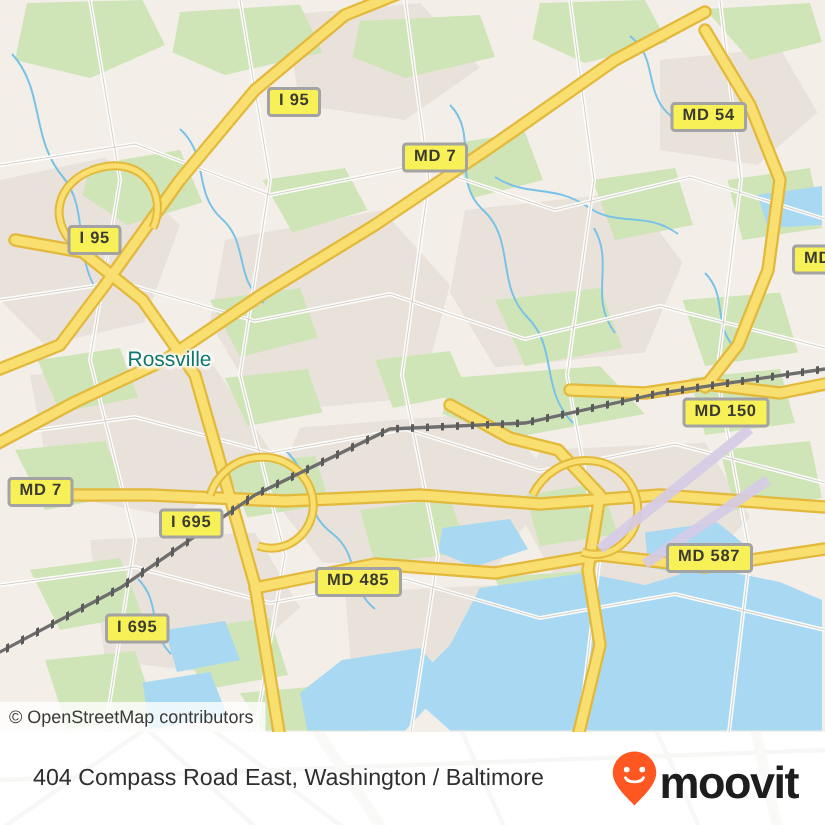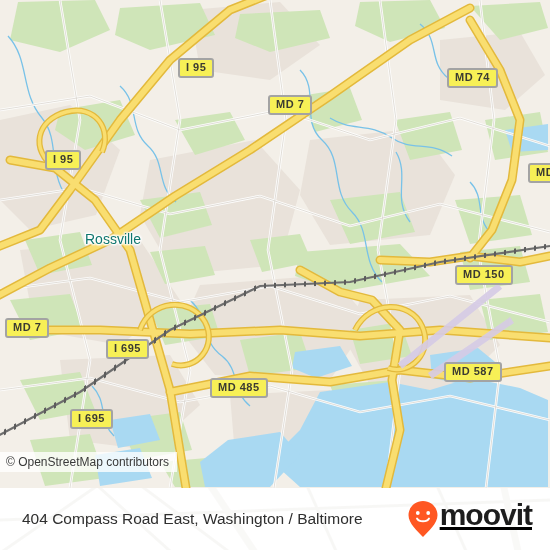--- a/index.html
+++ b/index.html
@@ -16,21 +16,21 @@
           border-radius:3px;color:#3b3b32;font-size:11px;font-weight:bold;
           letter-spacing:.5px;padding:1px 6px 2px 6px;line-height:13px;
           white-space:nowrap;box-sizing:border-box;}
   
   .place{position:absolute;color:#0f766e;font-size:14px;line-height:15px;
          text-align:center;white-space:pre;font-weight:normal;
          text-shadow:1px 0 2px #fff,-1px 0 2px #fff,0 1px 2px #fff,0 -1px 2px #fff,
                      1px 1px 2px #fff,-1px -1px 2px #fff,1px -1px 2px #fff,-1px 1px 2px #fff;}
 
   
-  .attribution{position:absolute;left:0;bottom:16px;height:20px;line-height:20px;
+  .attribution{position:absolute;left:0;bottom:0;height:20px;line-height:20px;
                background:rgba(255,255,255,.78);color:#3a3a3a;font-size:12px;
                padding:0 8px 0 6px;white-space:nowrap;}
 
   
   .callout{position:absolute;left:190px;top:124px;width:175px;
            filter:drop-shadow(0 2px 4px rgba(0,0,0,.33));cursor:pointer;}
   .callout-top{height:106px;background:#22b96a;border-radius:2px 2px 0 0;
                display:flex;align-items:center;justify-content:center;}
   .callout-bottom{height:32px;background:#fff;border-radius:0 0 2px 2px;
                   display:flex;align-items:center;justify-content:center;}
@@ -39,21 +39,21 @@
         width:0;height:0;border-left:11px solid transparent;
         border-right:11px solid transparent;border-top:11px solid #fff;}
 
   
   .footer{position:absolute;left:0;top:488px;width:550px;height:62px;background:#fff;
           display:flex;align-items:center;justify-content:space-between;
           padding:0 18px 0 22px;box-sizing:border-box;overflow:hidden;gap:32px;}
   .footer-watermark{position:absolute;left:0;top:-488px;width:550px;height:550px;
                     opacity:.13;pointer-events:none;}
   .footer-title{position:relative;color:#2f2f2f;font-size:15.5px;white-space:nowrap;z-index:2;}
-  .brand{position:relative;display:flex;align-items:flex-start;z-index:2;text-decoration:underline;}
+  .brand{position:relative;display:flex;align-items:flex-end;z-index:2;}
   .brand-word{color:#1d1d1d;font-size:30px;font-weight:bold;letter-spacing:-1px;
               line-height:30px;margin-left:1px;}
 </style>
 </head>
 <body>
 
 <div id="root">
 
   <div class="map-area">
 
@@ -198,21 +198,21 @@
 
       <g stroke="#d6cbe6" stroke-width="7" fill="none" opacity=".9">
         <path d="M400 366 L500 286"></path>
         <path d="M430 376 L512 320"></path>
       </g>
     </svg>
 
     <div>
       <div class="shield" style="left:178px;top:58px">I 95</div>
       <div class="shield" style="left:268px;top:95px">MD 7</div>
-      <div class="shield" style="left:447px;top:68px">MD 74</div>
+      <div class="shield" style="left:447px;top:68px">MD 54</div>
       <div class="shield" style="left:45px;top:150px">I 95</div>
       <div class="shield" style="left:528px;top:163px">MD</div>
       <div class="shield" style="left:455px;top:265px">MD 150</div>
       <div class="shield" style="left:5px;top:318px">MD 7</div>
       <div class="shield" style="left:106px;top:339px">I 695</div>
       <div class="shield" style="left:444px;top:362px">MD 587</div>
       <div class="shield" style="left:210px;top:378px">MD 485</div>
       <div class="shield" style="left:70px;top:409px">I 695</div>
     </div>
 

